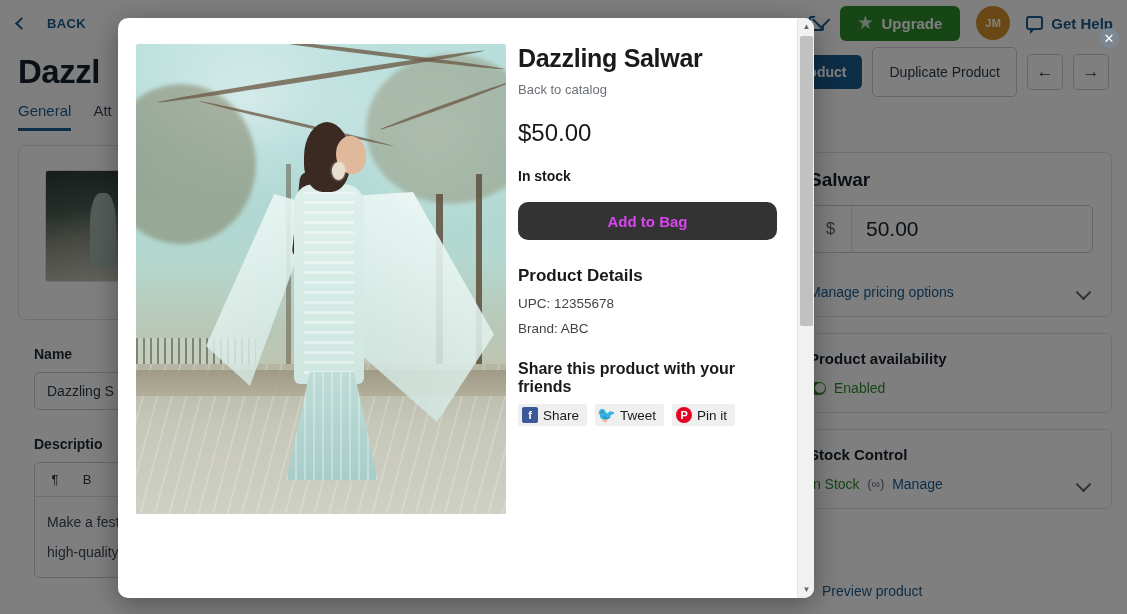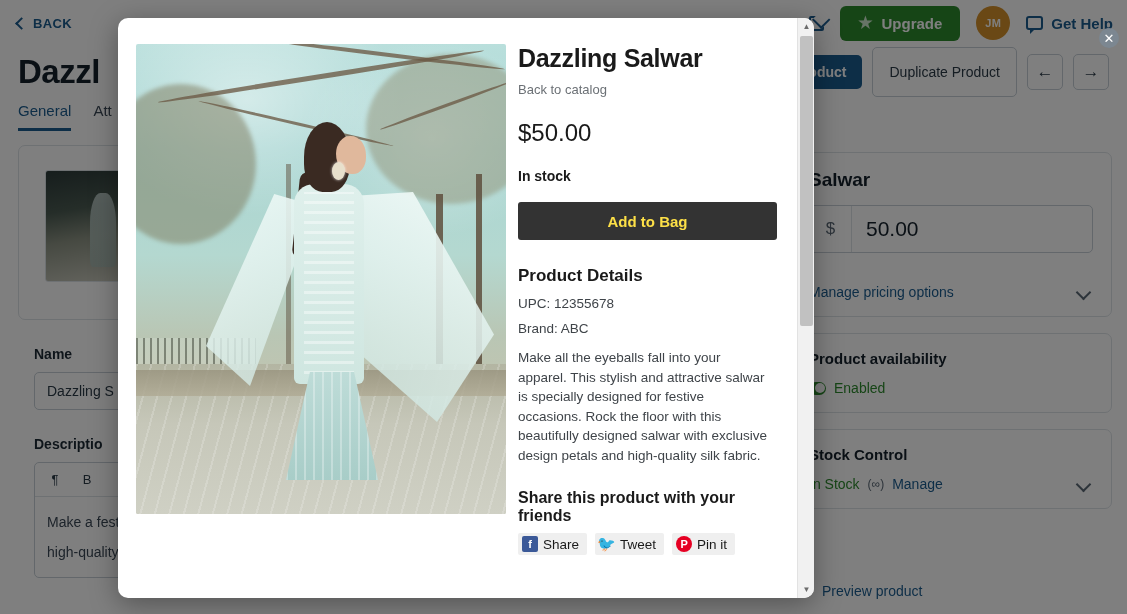--- a/index.html
+++ b/index.html
@@ -23,21 +23,21 @@
 
   
   .topbar {
     position: absolute; top: 0; left: 0; right: 0;
     height: 46px;
     background: #ffffff;
     display: flex; align-items: center;
     padding: 0 14px;
   }
   .back-btn {
-    display: flex; align-items: center; gap: 7px;
+    display: flex; align-items: center; gap: 21px;
     color: #1b5c8f; font-size: 13px; font-weight: 700;
     letter-spacing: 0.4px;
     cursor: pointer;
   }
   .chev-left {
     display: inline-block;
     width: 9px; height: 9px;
     border-left: 2.4px solid #1b5c8f;
     border-bottom: 2.4px solid #1b5c8f;
     transform: rotate(45deg);
@@ -452,23 +452,23 @@
     margin-top: 22px;
   }
   .m-stock {
     font-size: 14px; font-weight: 700; color: #1a1a1a;
     margin-top: 21px;
   }
   .add-bag {
     margin-top: 18px;
     width: 259px; height: 38px;
     background: #333333;
-    color: #fde047;
+    color: #d946ef;
     font-size: 15px; font-weight: 700;
-    border: none; border-radius: 3px;
+    border: none; border-radius: 10px;
     cursor: pointer;
   }
   .m-details-h {
     font-size: 17px; font-weight: 700; color: #1a1a1a;
     margin-top: 26px;
   }
   .m-meta {
     font-size: 13.5px; color: #3f4449;
     margin-top: 10px;
   }
@@ -670,21 +670,20 @@
     <div class="modal-right">
       <div class="m-title">Dazzling Salwar</div>
       <div class="m-back">Back to catalog</div>
       <div class="m-price">$50.00</div>
       <div class="m-stock">In stock</div>
       <button class="add-bag">Add to Bag</button>
 
       <div class="m-details-h">Product Details</div>
       <div class="m-meta">UPC: 12355678</div>
       <div class="m-meta">Brand: ABC</div>
-      <div class="m-desc">Make all the eyeballs fall into your apparel. This stylish and attractive salwar is specially designed for festive occasions. Rock the floor with this beautifully designed salwar with exclusive design petals and high-quality silk fabric.</div>
 
       <div class="m-share-h">Share this product with your friends</div>
       <div class="share-row">
         <div class="share-btn">
           <span class="sq-icon fb">f</span>
           <span>Share</span>
         </div>
         <div class="share-btn">
           <span class="sq-icon tw">🐦</span>
           <span>Tweet</span>

